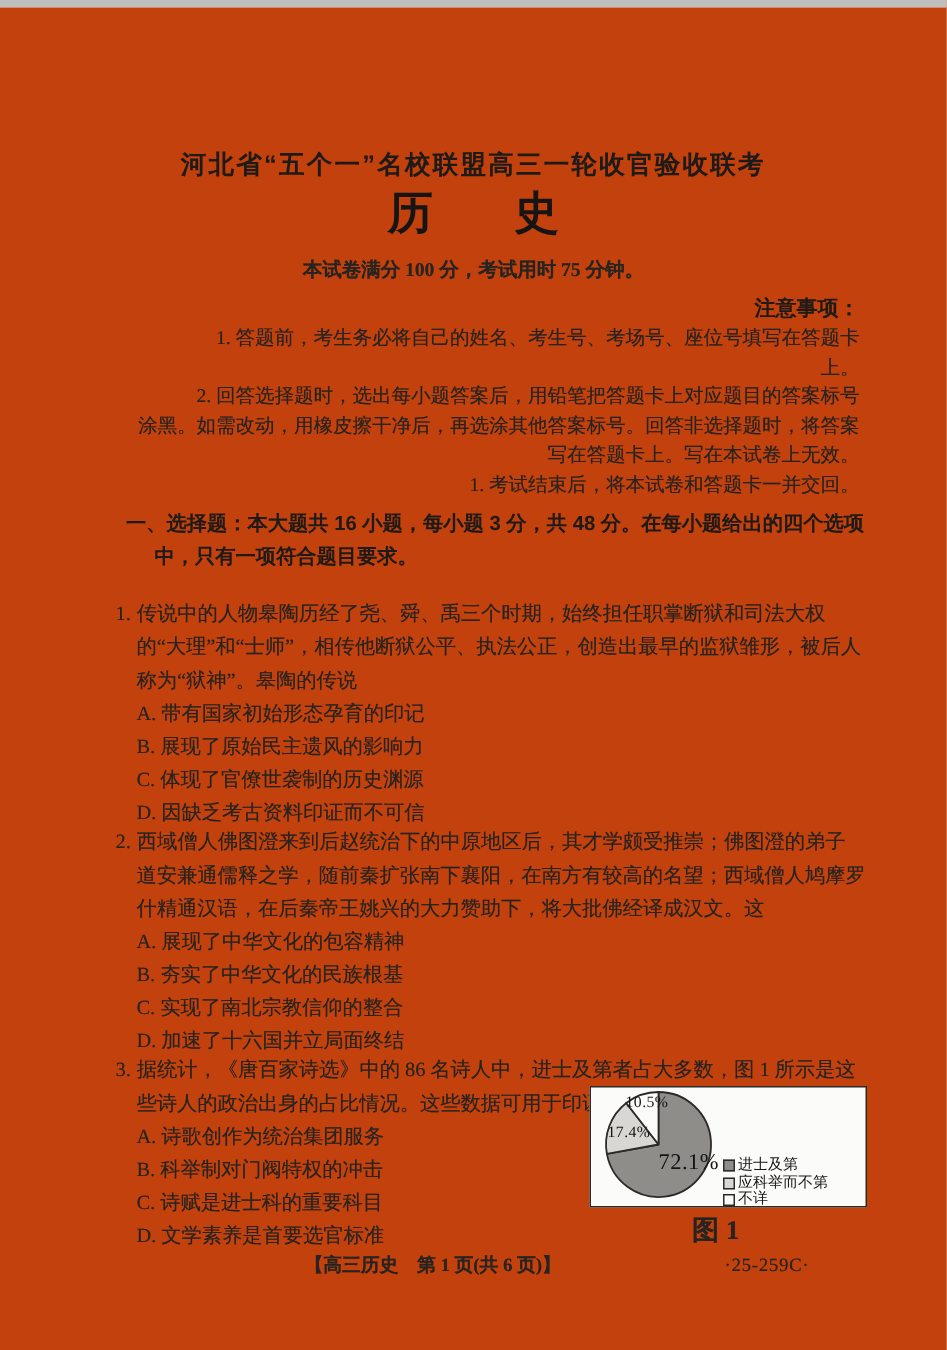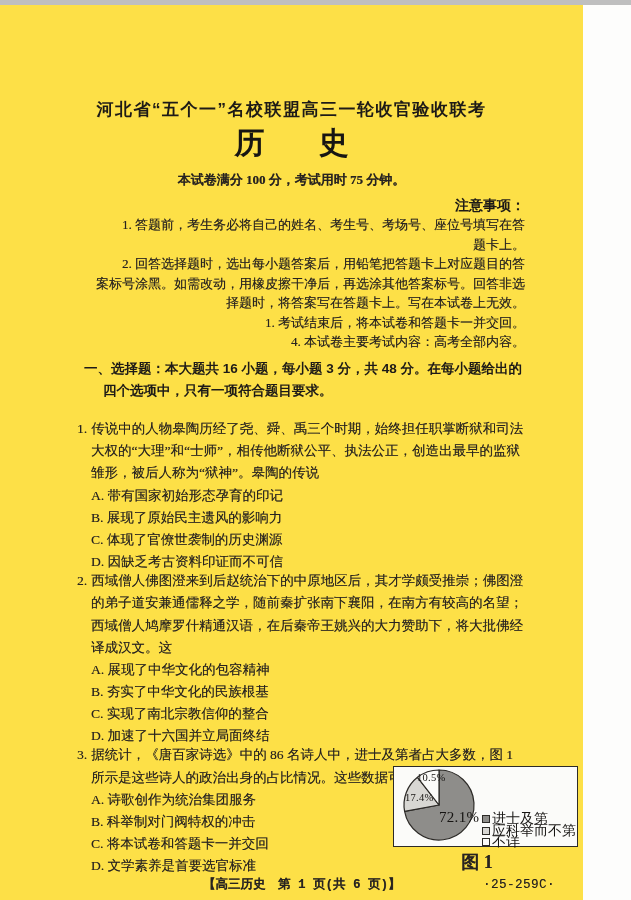--- a/index.html
+++ b/index.html
@@ -5,21 +5,21 @@
   html,body{margin:0;padding:0;}
   body{
     width:631px;height:900px;
     background:#fdfdfc;
     font-family:"Liberation Serif",serif;
     color:#272320;
     overflow:hidden;
     position:relative;
   }
   .topbar{position:absolute;top:0;left:0;width:631px;height:5px;background:#bfbfbf;}
-  .paper{position:absolute;top:5px;left:0;width:583px;height:895px;background:#fde047;}
+  .paper{position:absolute;top:5px;left:0;width:631px;height:895px;background:#c2410c;}
   .ink{text-shadow:0.2px 0.2px 0.35px rgba(45,38,32,0.55);}
   .league-title{
     margin-top:93px;text-align:center;
     font-family:"Liberation Sans",sans-serif;font-weight:bold;
     font-size:17px;line-height:24px;letter-spacing:1.5px;color:#1d1a17;
   }
   .subject-title{
     margin-top:2px;text-align:center;
     font-family:"Liberation Sans",sans-serif;font-weight:bold;
     font-size:30px;line-height:38px;letter-spacing:12px;color:#171513;
@@ -47,46 +47,45 @@
   .figure{position:absolute;left:316px;top:22px;width:188px;}
   .figure-box{
     position:relative;width:185px;height:81px;
     border:1.4px solid #2c2a27;background:#fbfbf9;box-sizing:border-box;
   }
   .figure-box svg{position:absolute;left:0;top:0;}
   .slice-label{position:absolute;font-size:10.5px;line-height:11px;color:#161412;letter-spacing:0.3px;}
   .slice-label-untested{left:23px;top:5px;}
   .slice-label-failed{left:11px;top:25px;}
   .slice-label-passed{left:45px;top:45px;font-size:15px;}
-  .legend{position:absolute;left:88px;top:47px;font-size:14px;line-height:10px;color:#161412;}
+  .legend{position:absolute;left:88px;top:47px;font-size:10px;line-height:10px;color:#161412;}
   .legend-item{display:flex;align-items:center;margin-bottom:1.5px;}
   .legend-marker{width:6px;height:6px;border:1px solid #2c2a27;margin-right:2px;flex:none;}
   .figure-caption{width:168px;text-align:center;margin-top:4px;font-size:18px;font-weight:bold;}
   
-  .footer{position:relative;height:18px;margin-top:0;font-size:12.5px;line-height:16px;font-family:Liberation Mono, monospace;}
+  .footer{position:relative;height:18px;margin-top:0;font-size:12.5px;line-height:16px;}
   .footer-page-label{position:absolute;left:203px;font-weight:bold;}
   .footer-code{position:absolute;left:483px;letter-spacing:0.5px;}
 </style>
 </head>
 <body>
 
 <div class="topbar"></div>
 
 <div class="paper">
 
   <div class="league-title">河北省“五个一”名校联盟高三一轮收官验收联考</div>
   <div class="subject-title">历　史</div>
   <div class="exam-info ink">本试卷满分 100 分，考试用时 75 分钟。</div>
 
   <div class="notices">
     <div class="notices-heading">注意事项：</div>
     <div class="notice-item ink">1. 答题前，考生务必将自己的姓名、考生号、考场号、座位号填写在答题卡上。</div>
     <div class="notice-item ink">2. 回答选择题时，选出每小题答案后，用铅笔把答题卡上对应题目的答案标号涂黑。如需改动，用橡皮擦干净后，再选涂其他答案标号。回答非选择题时，将答案写在答题卡上。写在本试卷上无效。</div>
     <div class="notice-item ink">1. 考试结束后，将本试卷和答题卡一并交回。</div>
-    <div class="notice-item ink">4. 本试卷主要考试内容：高考全部内容。</div>
   </div>
 
   <div class="section-heading">一、选择题：本大题共 16 小题，每小题 3 分，共 48 分。在每小题给出的四个选项中，只有一项符合题目要求。</div>
 
   <div class="question q1">
     <p class="stem ink"><span class="qnum">1.</span><span>传说中的人物皋陶历经了尧、舜、禹三个时期，始终担任职掌断狱和司法大权的“大理”和“士师”，相传他断狱公平、执法公正，创造出最早的监狱雏形，被后人称为“狱神”。皋陶的传说</span></p>
     <div class="opt ink">A. 带有国家初始形态孕育的印记</div>
     <div class="opt ink">B. 展现了原始民主遗风的影响力</div>
     <div class="opt ink">C. 体现了官僚世袭制的历史渊源</div>
     <div class="opt ink">D. 因缺乏考古资料印证而不可信</div>
@@ -97,21 +96,21 @@
     <div class="opt ink">A. 展现了中华文化的包容精神</div>
     <div class="opt ink">B. 夯实了中华文化的民族根基</div>
     <div class="opt ink">C. 实现了南北宗教信仰的整合</div>
     <div class="opt ink">D. 加速了十六国并立局面终结</div>
   </div>
 
   <div class="question q3">
     <p class="stem ink"><span class="qnum">3.</span><span>据统计，《唐百家诗选》中的 86 名诗人中，进士及第者占大多数，图 1 所示是这些诗人的政治出身的占比情况。这些数据可用于印证，唐代</span></p>
     <div class="opt ink">A. 诗歌创作为统治集团服务</div>
     <div class="opt ink">B. 科举制对门阀特权的冲击</div>
-    <div class="opt ink">C. 将本试卷和答题卡一并交回</div>
+    <div class="opt ink">C. 诗赋是进士科的重要科目</div>
     <div class="opt ink">D. 文学素养是首要选官标准</div>
 
     <div class="figure">
       <div class="figure-box">
         <svg width="185" height="81" viewBox="0 0 185 81">
           <path stroke="#2c2a27" stroke-width="1.2" stroke-linejoin="round" d="M45,38 L45.0,3.0 A35,35 0 1 1 10.6,44.3 Z" fill="#8e8d8a"></path>
           <path stroke="#2c2a27" stroke-width="1.2" stroke-linejoin="round" d="M45,38 L10.6,44.3 A35,35 0 0 1 23.5,10.3 Z" fill="#d8d7d3"></path>
           <path stroke="#2c2a27" stroke-width="1.2" stroke-linejoin="round" d="M45,38 L23.5,10.3 A35,35 0 0 1 45.0,3.0 Z" fill="#fbfbf9"></path>
         </svg>
         <span class="slice-label slice-label-untested">10.5%</span>

